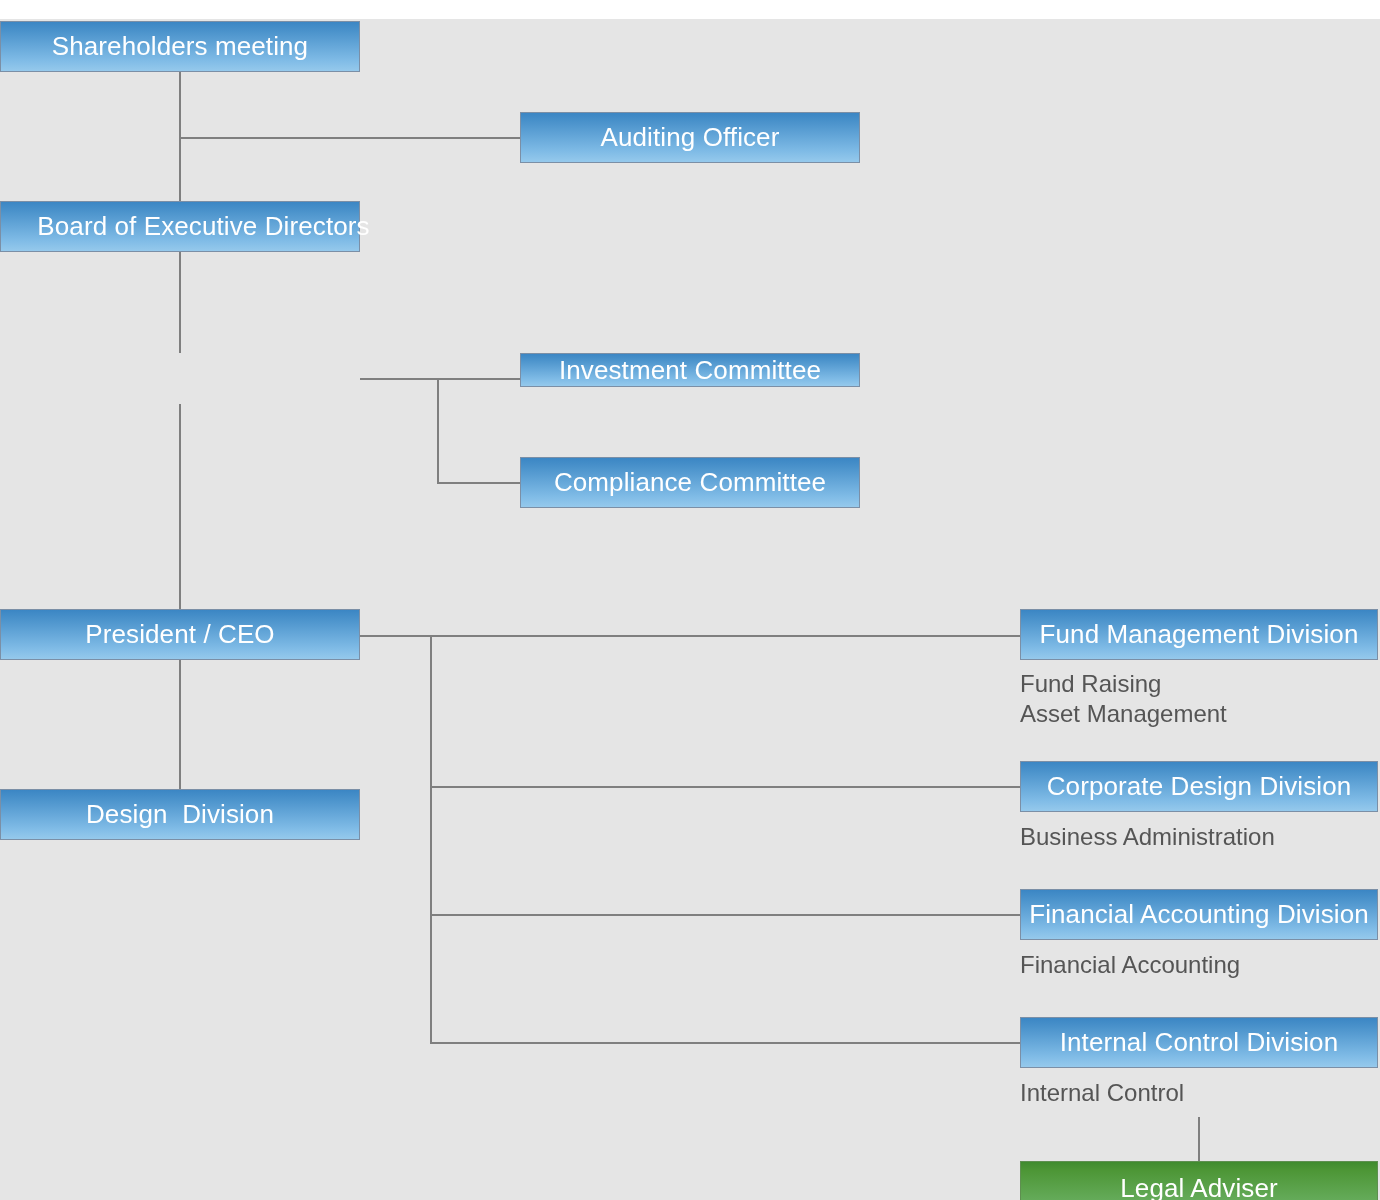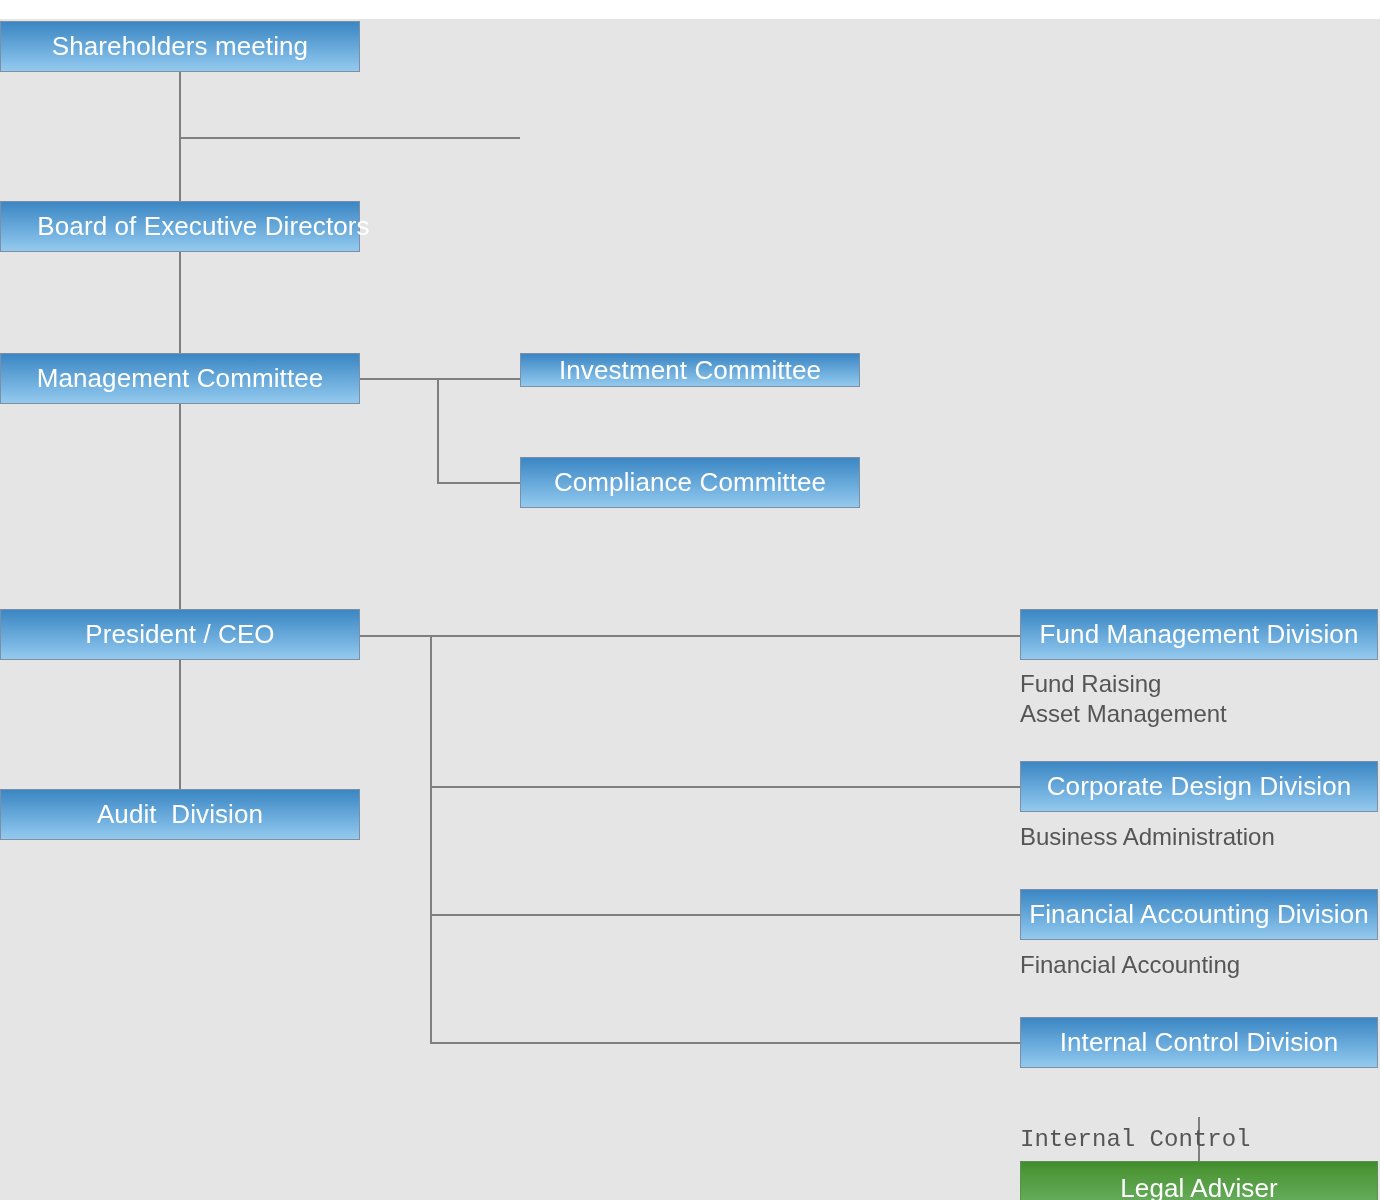--- a/index.html
+++ b/index.html
@@ -79,43 +79,43 @@
   <div class="hline" style="left:430px; top:767px;  width:590px;"></div>
   <div class="hline" style="left:430px; top:895px;  width:590px;"></div>
   <div class="hline" style="left:430px; top:1023px; width:590px;"></div>
 
   <div class="vline" style="left:1198px; top:1098px; height:45px;"></div>
 
   <div class="node blue" style="left:0px;   top:2px;   width:360px; height:51px;">
     <span>Shareholders meeting</span>
   </div>
 
+  <div class="node blue" style="left:520px; top:93px;  width:340px; height:51px;">
+    <span>Auditing Officer</span>
+  </div>
 
   <div class="node blue" style="left:0px;   top:182px; width:360px; height:51px;padding-left:47px;">
     <span>Board of Executive Directors</span>
   </div>
 
-  <div class="node blue" style="left:0px;   top:334px; width:360px; height:51px;">
-    <span>Management Committee</span>
-  </div>
 
   <div class="node blue" style="left:520px; top:334px; width:340px; height:34px;">
     <span>Investment Committee</span>
   </div>
 
   <div class="node blue" style="left:520px; top:438px; width:340px; height:51px;">
     <span>Compliance Committee</span>
   </div>
 
   <div class="node blue" style="left:0px;   top:590px; width:360px; height:51px;">
     <span>President / CEO</span>
   </div>
 
   <div class="node blue" style="left:0px;   top:770px; width:360px; height:51px;">
-    <span>Audit  Division</span>
+    <span>Design  Division</span>
   </div>
 
   <div class="node blue" style="left:1020px; top:590px;  width:358px; height:51px;">
     <span>Fund Management Division</span>
   </div>
   <div class="caption" style="left:1020px; top:650px; width:358px;">Fund Raising
 Asset Management</div>
 
   <div class="node blue" style="left:1020px; top:742px;  width:358px; height:51px;">
     <span>Corporate Design Division</span>
@@ -123,19 +123,19 @@
   <div class="caption" style="left:1020px; top:803px; width:358px;">Business Administration</div>
 
   <div class="node blue" style="left:1020px; top:870px;  width:358px; height:51px;">
     <span>Financial Accounting Division</span>
   </div>
   <div class="caption" style="left:1020px; top:931px; width:358px;">Financial Accounting</div>
 
   <div class="node blue" style="left:1020px; top:998px;  width:358px; height:51px;">
     <span>Internal Control Division</span>
   </div>
-  <div class="caption" style="left:1020px; top:1106px; width:358px;font-family:Liberation Mono, monospace;">Internal Control</div>
+  <div class="caption" style="left:1020px; top:1059px; width:358px;">Internal Control</div>
 
   <div class="node green" style="left:1020px; top:1142px; width:358px; height:55px;">
     <span>Legal Adviser</span>
   </div>
 
 </div>
 
 </body></html>

